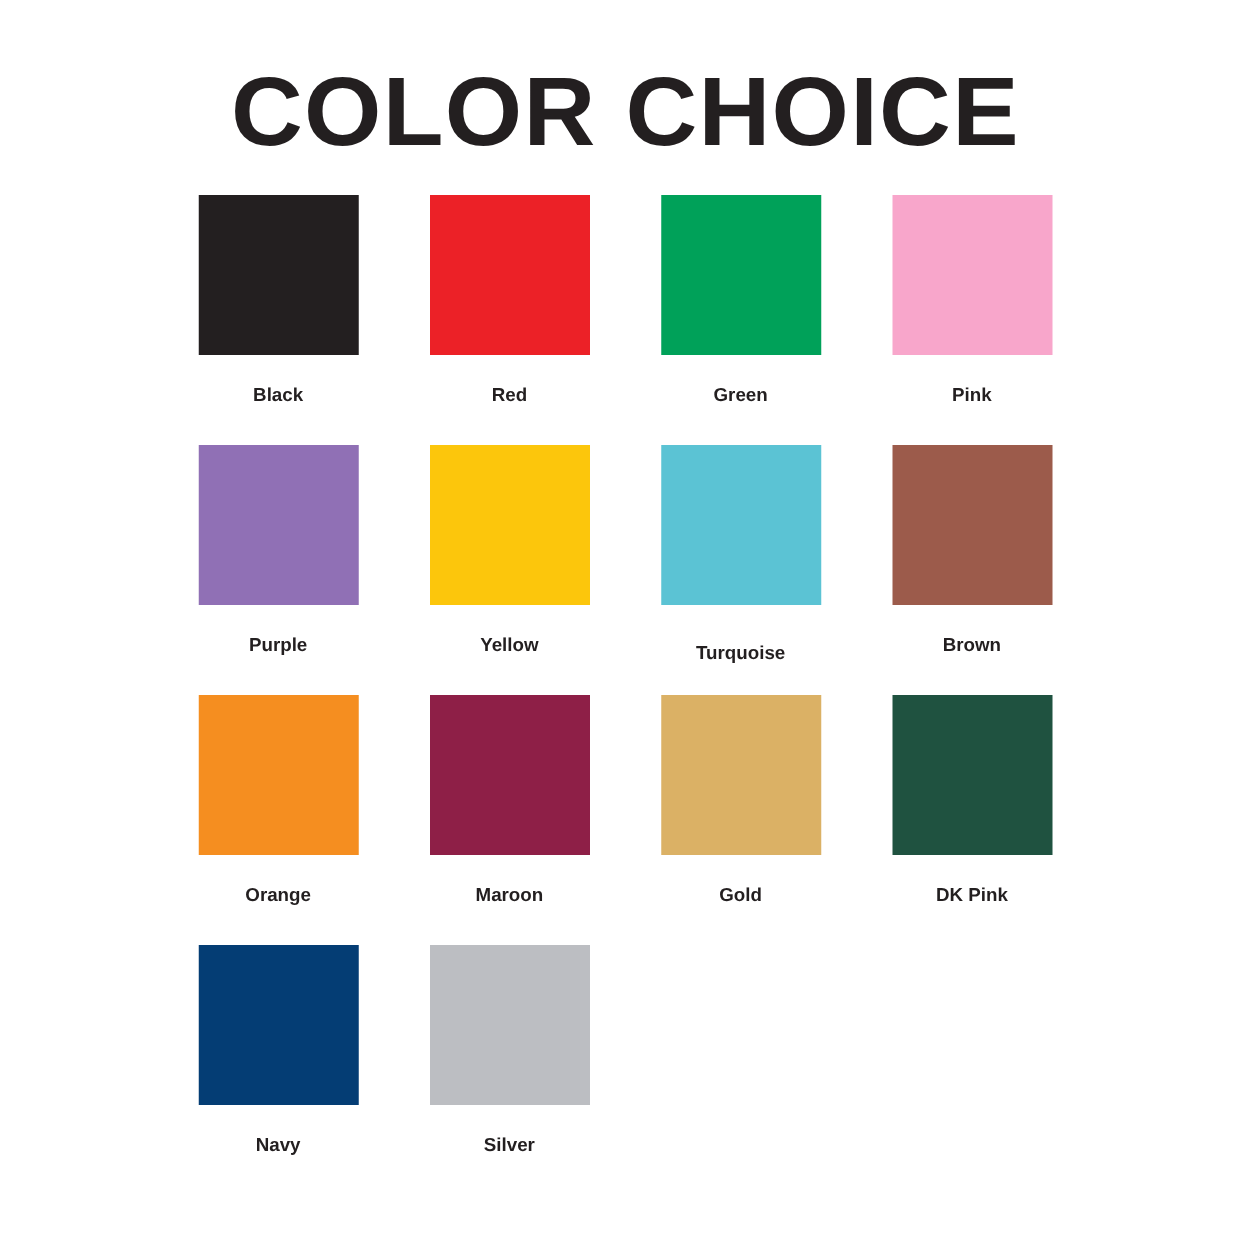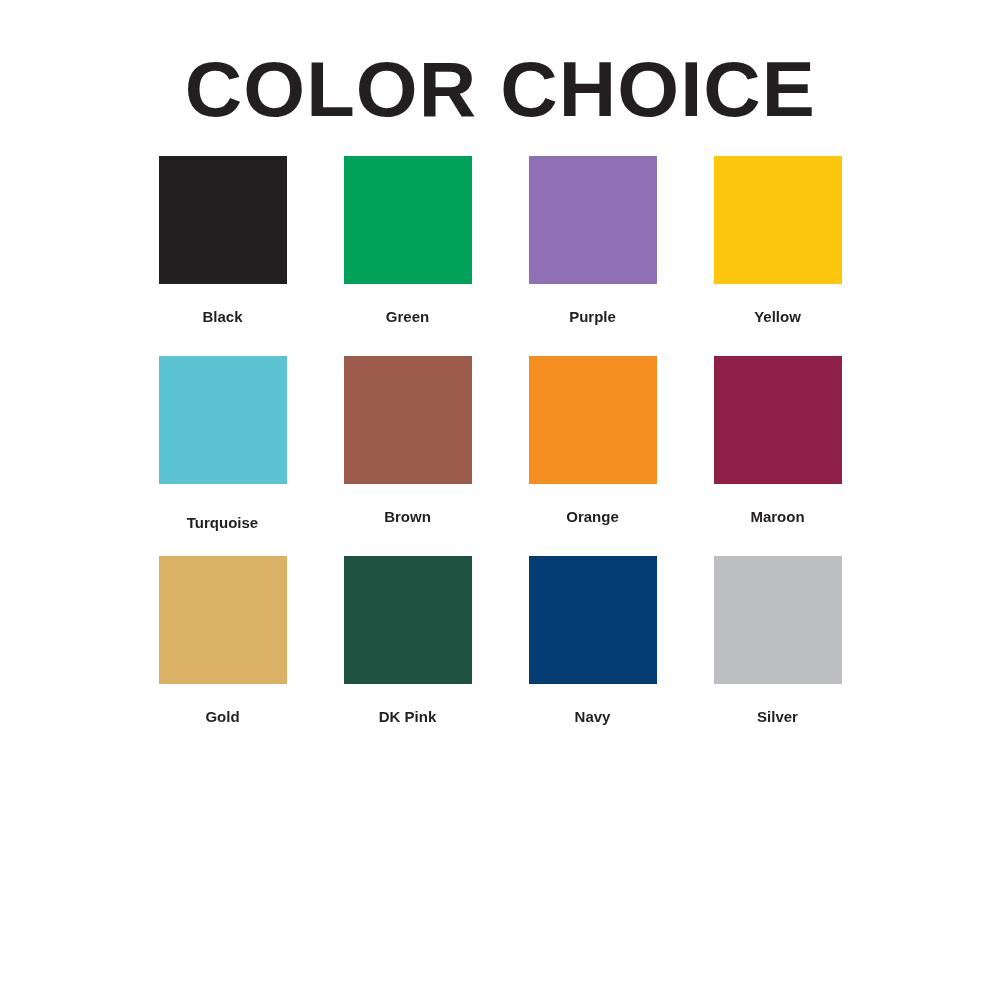--- a/index.html
+++ b/index.html
@@ -75,26 +75,34 @@
   <h1 class="title" style="color: rgb(35, 31, 32);">COLOR CHOICE</h1>
 
   <div class="swatch-grid">
 
     <div class="cell">
       <span class="chip" style="background-color: rgb(35, 31, 32);"></span>
       <span class="chip-label" style="color: rgb(35, 31, 32);">Black</span>
     </div>
 
 
+    <div class="cell">
+      <span class="chip" style="background-color: rgb(236, 33, 39);"></span>
+      <span class="chip-label" style="color: rgb(35, 31, 32);">Red</span>
+    </div>
 
     <div class="cell">
       <span class="chip" style="background-color: rgb(0, 161, 89);"></span>
       <span class="chip-label" style="color: rgb(35, 31, 32);">Green</span>
     </div>
 
+    <div class="cell">
+      <span class="chip" style="background-color: rgb(248, 166, 203);"></span>
+      <span class="chip-label" style="color: rgb(35, 31, 32);">Pink</span>
+    </div>
 
     <div class="cell">
       <span class="chip" style="background-color: rgb(144, 112, 181);"></span>
       <span class="chip-label" style="color: rgb(35, 31, 32);">Purple</span>
     </div>
 
     <div class="cell">
       <span class="chip" style="background-color: rgb(252, 198, 12);"></span>
       <span class="chip-label" style="color: rgb(35, 31, 32);">Yellow</span>
     </div>

